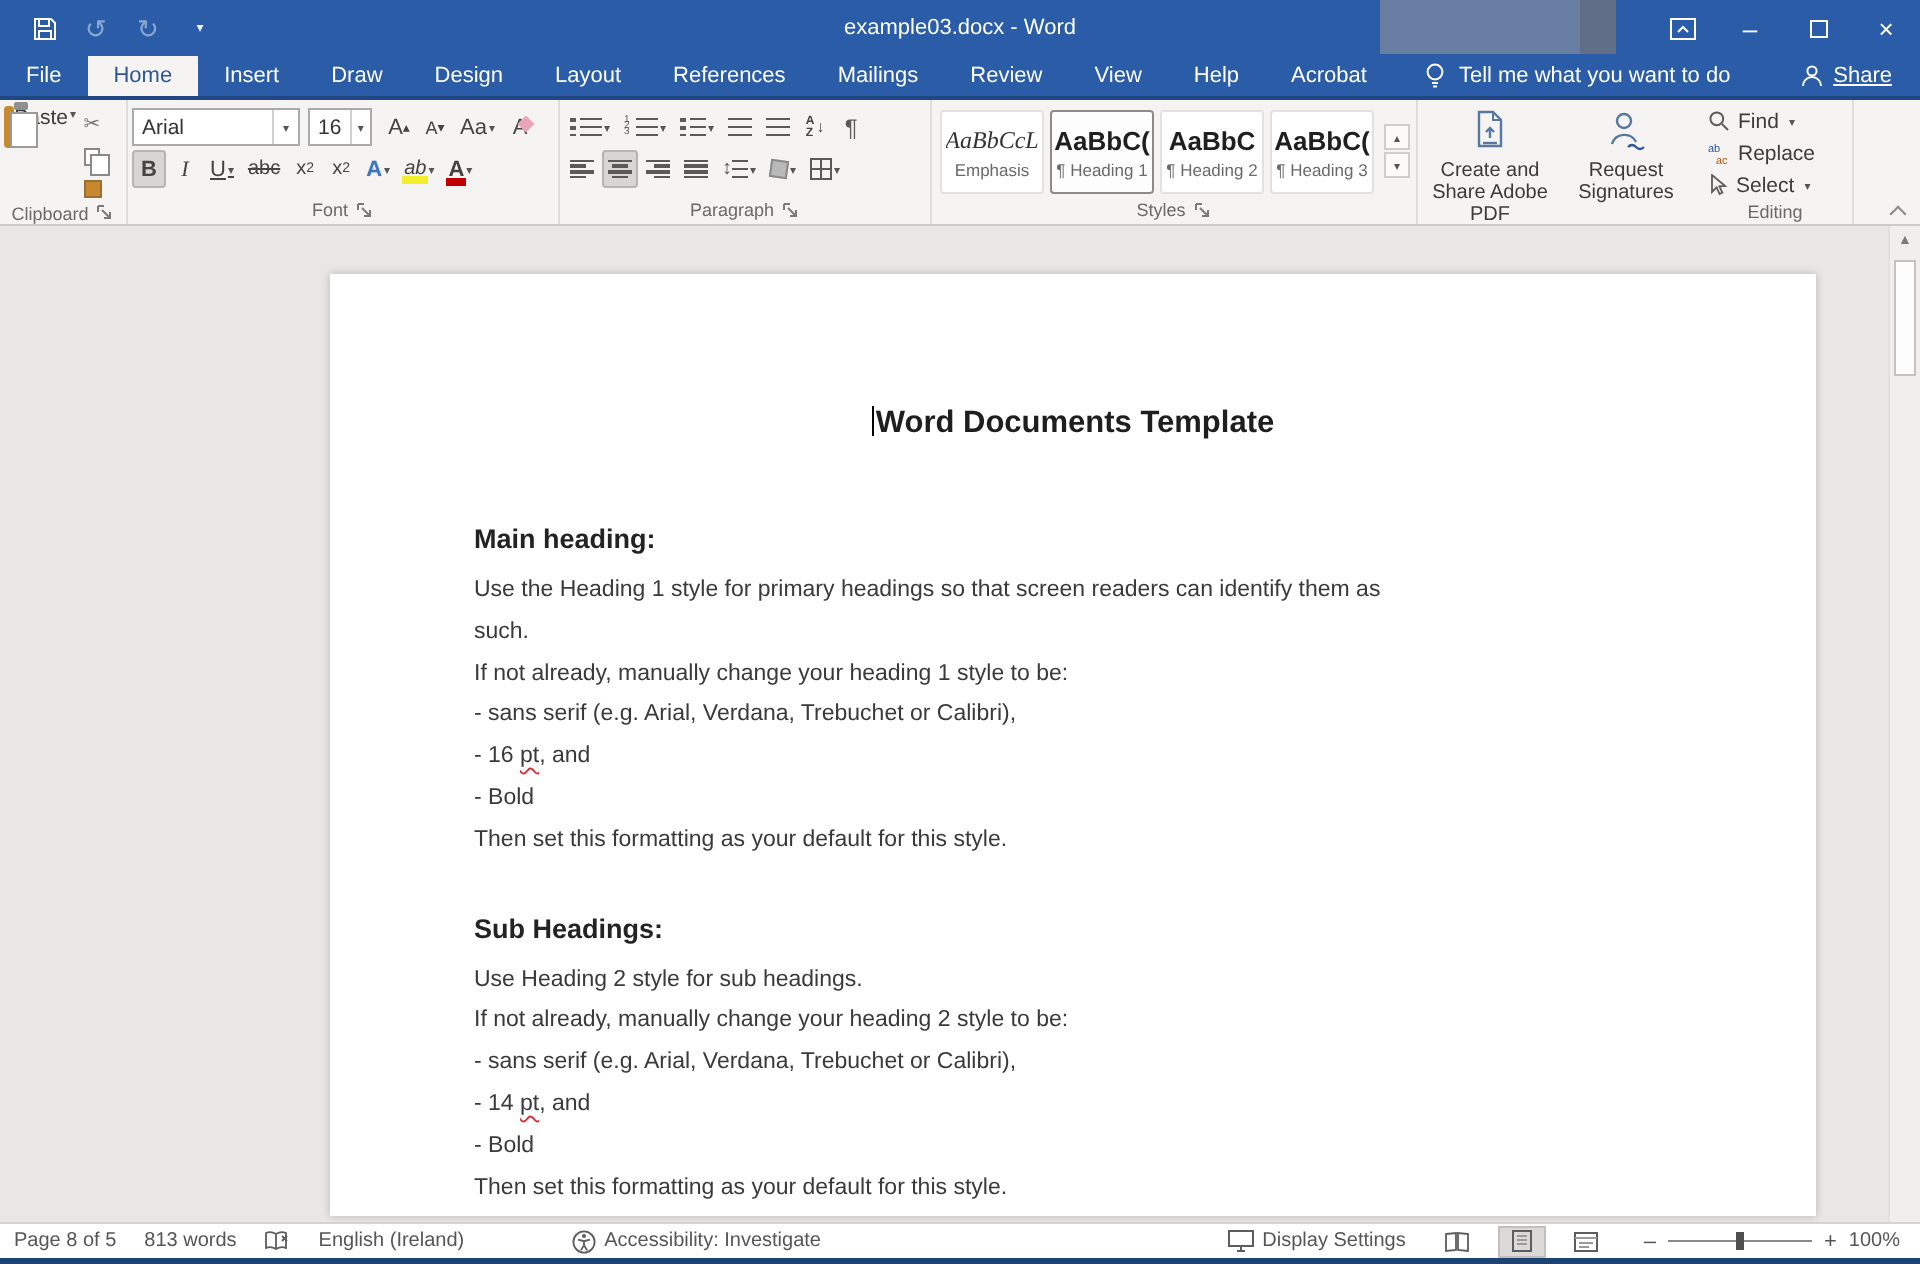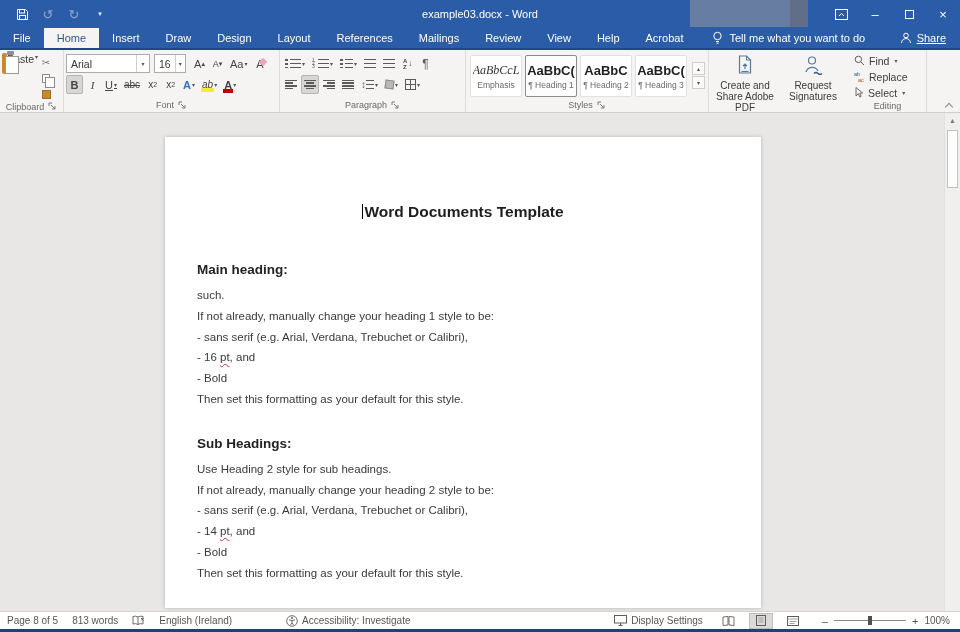--- a/index.html
+++ b/index.html
@@ -112,21 +112,21 @@
 
   
   .g-acro { width:140px; border-right:none; }
   .bigbtn { width:68px; display:flex; flex-direction:column; align-items:center; justify-content:flex-start; padding-top:2px; font-size:10px; line-height:11px; color:#3b3b3b; text-align:center; cursor:default; }
   .bigbtn svg { margin-bottom:3px; }
   .ribbon-chevron { position:absolute; right:6px; bottom:3px; width:10px; height:8px; display:flex; align-items:center; justify-content:center; }
   .chev { width:6px; height:6px; border-left:1.5px solid #8a8a8a; border-top:1.5px solid #8a8a8a; transform:rotate(45deg); margin-top:3px; }
 
   
   .canvas { flex:1; position:relative; background:var(--canvas); overflow:hidden; }
-  .page { position:absolute; left:165px; top:24px; width:596px; height:471px; background:#fff; box-shadow:0 0 4px rgba(0,0,0,.22); padding:64px 32px 0; }
+  .page { position:absolute; left:165px; top:24px; width:743px; height:471px; background:#fff; box-shadow:0 0 4px rgba(0,0,0,.22); padding:64px 72px 0; }
   .dl { display:block; color:#3a3a3a; }
   .dl-title { height:24px; line-height:22px; font-size:15.5px; font-weight:700; color:#1e1e1e; text-align:center; margin-bottom:33px; }
   .dl-h { height:27px; line-height:24px; font-size:13.5px; font-weight:700; color:#232323; }
   .dl-body { height:20.8px; line-height:20.8px; font-size:11.5px; }
   .dl-gap { height:22px; }
   .caret-bar { display:inline-block; width:1px; height:15px; background:#000; vertical-align:-2px; margin-right:1px; }
   .sq-blue { text-decoration-style:wavy; text-decoration-color:#4a6ea9; text-decoration-thickness:1px; text-underline-offset:2px; }
   .sq-red { text-decoration:underline; text-decoration-style:wavy; text-decoration-color:#d13438; text-decoration-thickness:1px; text-underline-offset:2px; }
 
   .vscroll { position:absolute; right:0; top:0; bottom:0; width:16px; background:#f0efee; border-left:1px solid #e3e1df; }
@@ -520,20 +520,21 @@
     <div class="ribbon-chevron">
         <span class="chev"></span>
       </div>
   </div>
 
   <div class="canvas">
     <div class="page">
       <div>
           <div class="dl dl-title"><span class="caret-bar"></span><span>Word Documents Template</span></div>
           <div class="dl dl-h"><span>Main heading:</span></div>
+          <div class="dl dl-body"><span>Use the Heading 1 style for primary headings so that screen readers can identify them as</span></div>
           <div class="dl dl-body"><span>such.</span></div>
           <div class="dl dl-body"><span>If not already, manually change your heading 1 style to be:</span></div>
           <div class="dl dl-body"><span> - sans serif (</span><span class="sq-blue">e.g.</span><span> Arial, Verdana, Trebuchet or Calibri),</span></div>
           <div class="dl dl-body"><span> - 16 </span><span class="sq-red">pt</span><span>, and</span></div>
           <div class="dl dl-body"><span> - Bold</span></div>
           <div class="dl dl-body"><span>Then set this formatting as your default for this style.</span></div>
           <div class="dl dl-gap"></div>
           <div class="dl dl-h"><span>Sub Headings:</span></div>
           <div class="dl dl-body"><span>Use Heading 2 style for sub headings.</span></div>
           <div class="dl dl-body"><span>If not already, manually change your heading 2 style to be:</span></div>

